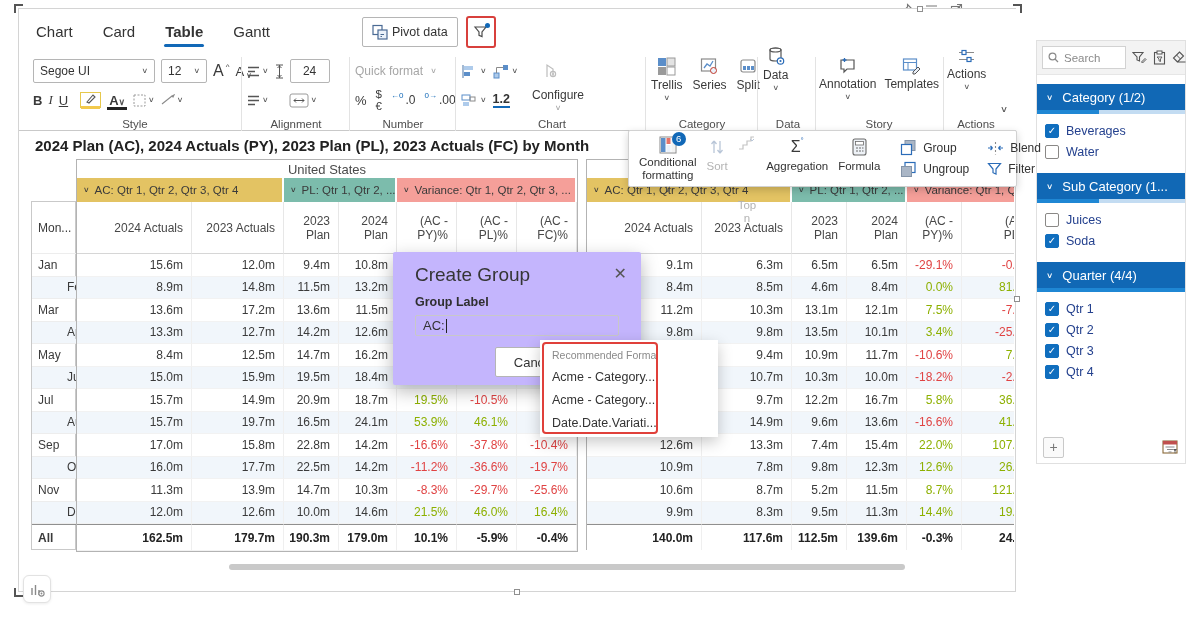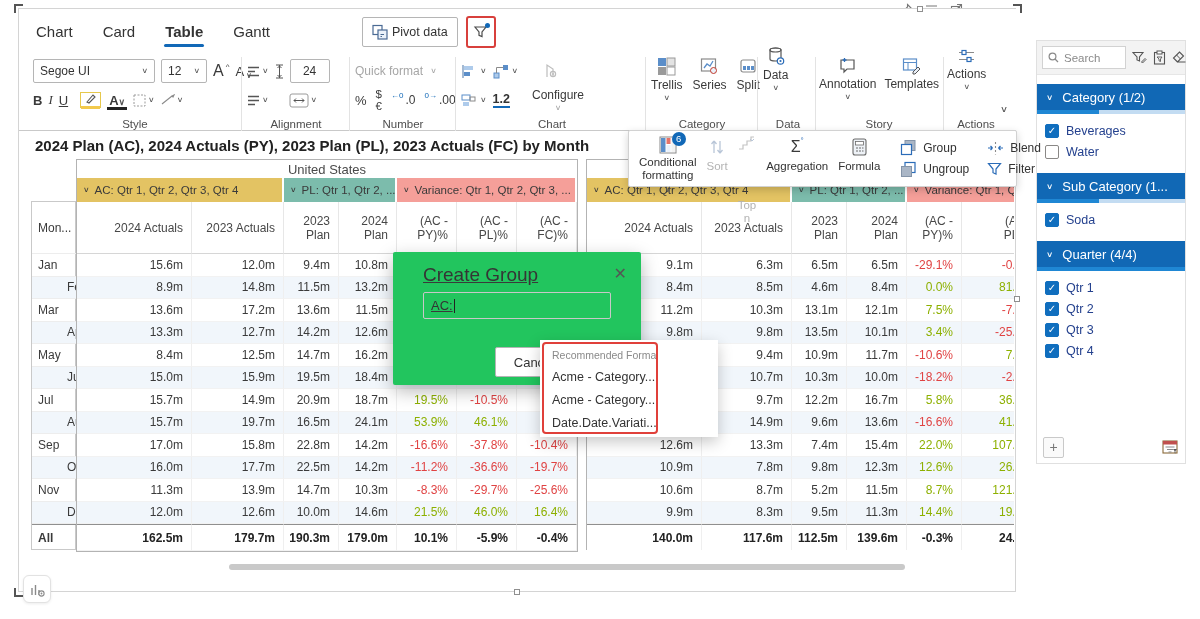--- a/index.html
+++ b/index.html
@@ -87,26 +87,26 @@
     font-size:11.5px; color:#333; padding:2px 4px; line-height:1.15; text-align:center; }
   .ctxitem .ic { height:22px; display:flex; align-items:center; justify-content:center; position:relative; margin-bottom:2px;}
   .ctxitem.dis { color:#b3b3b3; }
   .badge { position:absolute; right:-9px; top:-4px; width:14px; height:14px; border-radius:50%;
     background:#1168b7; color:#fff; font-size:9.5px; display:flex; align-items:center; justify-content:center; }
   .ctxsep { width:1px; background:#e3e3e3; margin:2px 5px; }
   .ctxcol { display:flex; flex-direction:column; justify-content:space-between; padding:3px 2px; }
   .ctxrow { display:flex; align-items:center; gap:6px; font-size:12px; color:#333; height:23px;}
 
   
-  .dialog { position:absolute; left:393px; top:252px; width:248px; height:133px; background:#22c55e;
-    box-shadow:0 6px 18px rgba(0,0,0,.28); border-radius:2px; z-index:40; padding:12px 30px;text-decoration:underline; }
+  .dialog { position:absolute; left:393px; top:252px; width:248px; height:133px; background:#c4b5fd;
+    box-shadow:0 6px 18px rgba(0,0,0,.28); border-radius:2px; z-index:40; padding:12px 22px; }
   .dlg-title { font-size:19px; color:#353535; font-weight:400; }
   .dlg-close { position:absolute; right:14px; top:12px; font-size:16px; color:#555; }
   .dlg-label { font-size:12.5px; font-weight:700; margin-top:9px; color:#2f2f2f; }
-  .dlg-input { margin-top:6px; height:27px; border:1px solid #c8c8c8; border-radius:2px;
+  .dlg-input { margin-top:6px; height:21px; border:1px solid #c8c8c8; border-radius:2px;
     display:flex; align-items:center; padding:0 7px; font-size:13px; color:#333; }
   .caret { display:inline-block; width:1px; height:14px; background:#222; margin-left:1px; }
   .dlg-btn { position:absolute; right:68px; top:95px; width:78px; height:30px; border:1px solid #b5b5b5;
     border-radius:2px; background:#fff; font-size:13px; color:#333; display:flex; align-items:center; justify-content:center; }
 
   
   .dropdown { position:absolute; left:540px; top:340px; width:178px; height:97px; background:#fff;
     box-shadow:0 5px 14px rgba(0,0,0,.22); z-index:50; }
   .dd-red { position:absolute; left:2px; top:2px; width:116px; height:92px; border:2px solid #e0403a; border-radius:4px;
     padding:5px 0 0 8px; overflow:hidden; }
@@ -760,20 +760,21 @@
           <path d="M1.5 1.5h12L9 7v5l-3-1.3V7z" fill="none" stroke="#2b6cb8" stroke-width="1.2"></path>
         </svg>
       <span>Filter</span>
     </div>
   </div>
 </div>
 
 <div class="dialog">
   <div class="dlg-title">Create Group</div>
   <span class="dlg-close">✕</span>
+  <div class="dlg-label">Group Label</div>
   <div class="dlg-input">
     <span>AC:</span>
       <span class="caret"></span>
   </div>
   <div class="dlg-btn">Cancel</div>
 </div>
 
 <div class="dropdown">
   <div class="dd-red">
     <div class="dd-hdr">Recommended Format</div>
@@ -836,20 +837,24 @@
       </div>
       <div class="sb-section">
         <div class="sb-hdr">
           <span class="wchev">∨</span>
           <span>Sub Category (1...</span>
         </div>
         <div class="sb-bar">
           <div class="sb-fill" style="width: 42%;"></div>
         </div>
         <div class="sb-items">
+          <div class="sb-item">
+            <div class="cb"></div>
+            <span class="lbl">Juices</span>
+          </div>
           <div class="sb-item">
             <div class="cb on">✓</div>
             <span class="lbl">Soda</span>
           </div>
         </div>
       </div>
       <div class="sb-section">
         <div class="sb-hdr">
           <span class="wchev">∨</span>
           <span>Quarter (4/4)</span>

